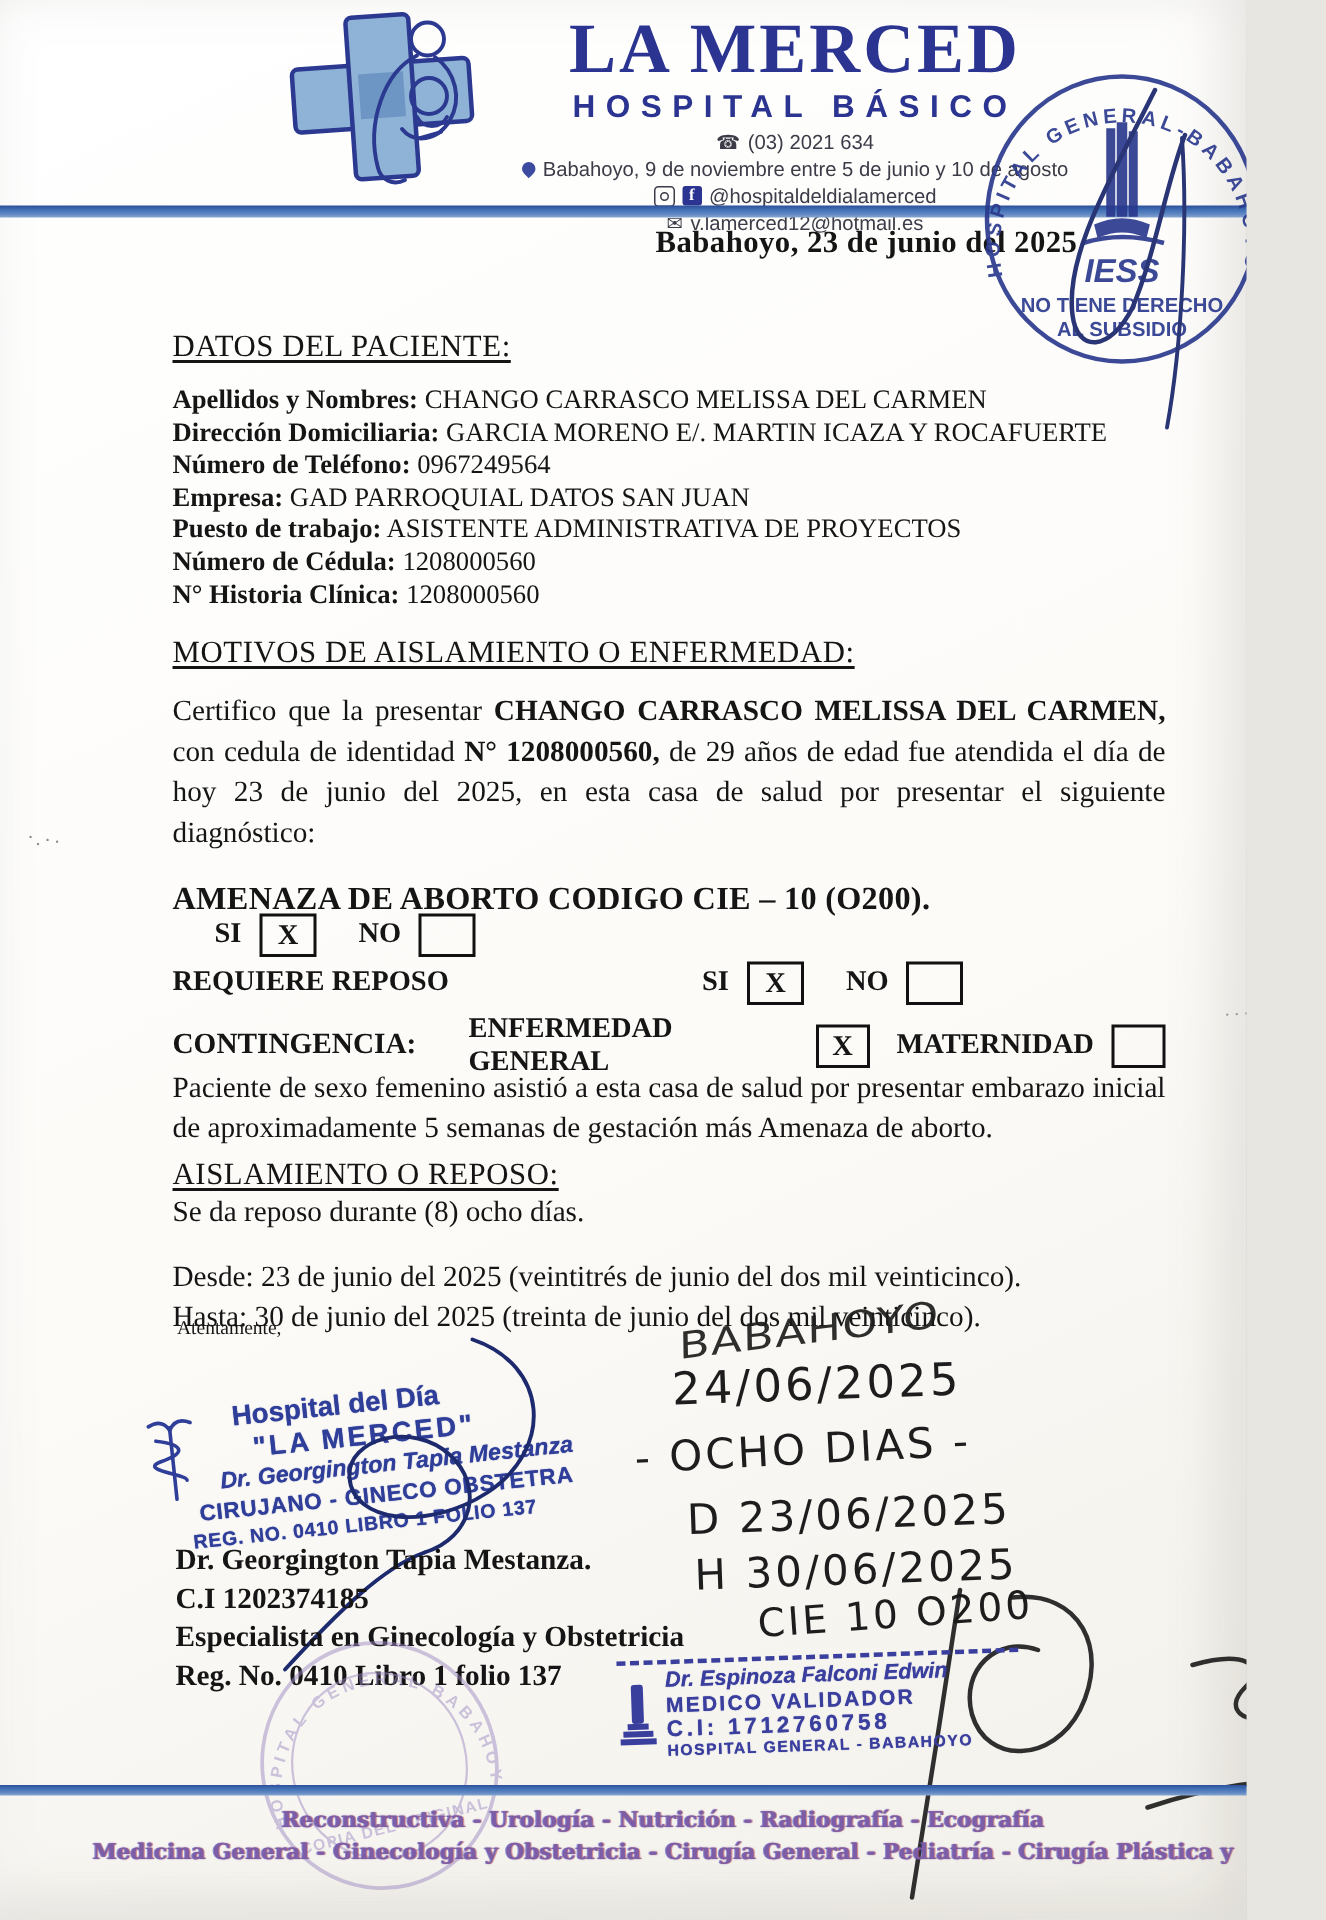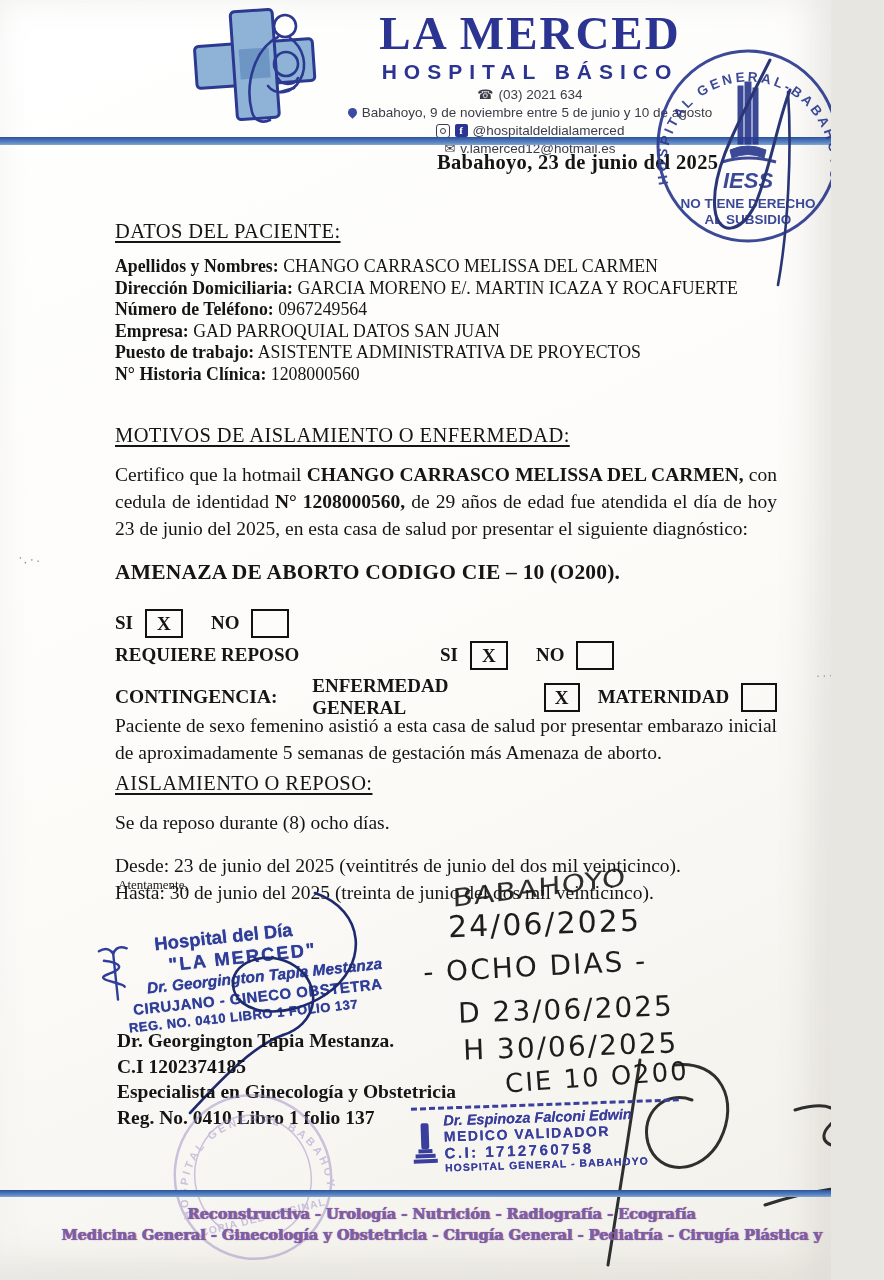--- a/index.html
+++ b/index.html
@@ -38,21 +38,21 @@
   .sec-h{font-size:20.5px;font-weight:normal;letter-spacing:.4px;text-decoration:underline;
     text-decoration-thickness:2.2px;text-underline-offset:3px;}
   .fields{margin-top:13px;}
   .field-line{font-size:17.8px;line-height:21.6px;}
   .field-line b{font-weight:bold;}
   .para{font-size:19.5px;line-height:27px;text-align:justify;}
   .diagnosis{font-size:21.5px;font-weight:bold;margin-top:18px;letter-spacing:.2px;}
   
   .symrow{display:flex;align-items:center;height:32px;}
   .symrow .lbl{width:325px;font-size:19px;font-weight:bold;}
-  .opt{font-size:19px;font-weight:bold;}
+  .opt{font-size:19px;font-weight:bold;margin-left:28px;}
   .cbx{display:inline-block;width:34px;height:25px;border:2.3px solid #111;margin:0 0 0 12px;
     text-align:center;font:bold 19px/25px "Liberation Serif",serif;vertical-align:middle;}
   .gap28{margin-left:28px;}
   .controw{display:flex;align-items:center;margin-top:9px;height:34px;}
   .controw .clbl{font-size:19.5px;font-weight:bold;width:195px;}
   .controw .opt{margin-left:15px;}
   
   .atentamente{position:absolute;left:118px;top:877px;font-size:13px;}
   .doc-stamp{position:absolute;left:96px;top:924px;width:300px;transform:rotate(-6deg);
     color:#2f3e99;font-family:"Liberation Sans",sans-serif;text-shadow:0 0 .7px #2f3e99;}
@@ -167,27 +167,28 @@
   </svg>
 
   <div class="sec" style="top:220px">
     <div class="sec-h">DATOS DEL PACIENTE:</div>
     <div class="fields">
       <div class="field-line"><b>Apellidos y Nombres:</b> <span>CHANGO CARRASCO MELISSA DEL CARMEN</span></div>
       <div class="field-line"><b>Dirección Domiciliaria:</b> <span>GARCIA MORENO E/. MARTIN ICAZA Y ROCAFUERTE</span></div>
       <div class="field-line"><b>Número de Teléfono:</b> <span>0967249564</span></div>
       <div class="field-line"><b>Empresa:</b> <span>GAD PARROQUIAL DATOS SAN JUAN</span></div>
       <div class="field-line"><b>Puesto de trabajo:</b> <span>ASISTENTE ADMINISTRATIVA DE PROYECTOS</span></div>
+      <div class="field-line"><b>Número de Cédula:</b> <span>1208000560</span></div>
       <div class="field-line"><b>N° Historia Clínica:</b> <span>1208000560</span></div>
     </div>
   </div>
 
   <div class="sec" style="top:424px">
     <div class="sec-h">MOTIVOS DE AISLAMIENTO O ENFERMEDAD:</div>
-    <div class="para" style="margin-top:14px"><span>Certifico que la hotmail </span><b>CHANGO CARRASCO MELISSA DEL CARMEN,</b><span> con cedula de identidad </span><b>N° 1208000560,</b><span> de 29 años de edad fue atendida el día de hoy 23 de junio del 2025, en esta casa de salud por presentar el siguiente diagnóstico:</span></div>
+    <div class="para" style="margin-top:14px"><span>Certifico que la presentar </span><b>CHANGO CARRASCO MELISSA DEL CARMEN,</b><span> con cedula de identidad </span><b>N° 1208000560,</b><span> de 29 años de edad fue atendida el día de hoy 23 de junio del 2025, en esta casa de salud por presentar el siguiente diagnóstico:</span></div>
     <div class="diagnosis">AMENAZA DE ABORTO CODIGO CIE – 10 (O200).</div>
   </div>
 
   <div class="sec" style="top:607px">
     <div class="symrow">
       <span class="opt">SI</span>
       <span class="cbx"><span>X</span></span>
       <span class="opt gap28">NO</span>
       <span class="cbx"><span></span></span>
     </div>
@@ -204,21 +205,21 @@
       <span class="cbx"><span>X</span></span>
       <span class="opt" style="margin-left:18px">MATERNIDAD</span>
       <span class="cbx"><span></span></span>
     </div>
   </div>
 
   <div class="sec para" style="top:712px">Paciente de sexo femenino asistió a esta casa de salud por presentar embarazo inicial de aproximadamente 5 semanas de gestación más Amenaza de aborto.</div>
 
   <div class="sec" style="top:772px">
     <div class="sec-h">AISLAMIENTO O REPOSO:</div>
-    <div class="para" style="margin-top:14px">Se da reposo durante (8) ocho días.</div>
+    <div class="para" style="">Se da reposo durante (8) ocho días.</div>
     <div class="para" style="margin-top:16px">Desde: 23 de junio del 2025 (veintitrés de junio del dos mil veinticinco).</div>
     <div class="para">Hasta: 30 de junio del 2025 (treinta de junio del dos mil veinticinco).</div>
   </div>
 
   <div class="atentamente">Atentamente,</div>
 
   <div class="doc-stamp">
     <div class="ds-row">
       <svg class="ds-cad" viewBox="0 0 36 60" width="36" height="60">
         <g fill="none" stroke="#2f3e99" stroke-width="2.4" stroke-linecap="round">

